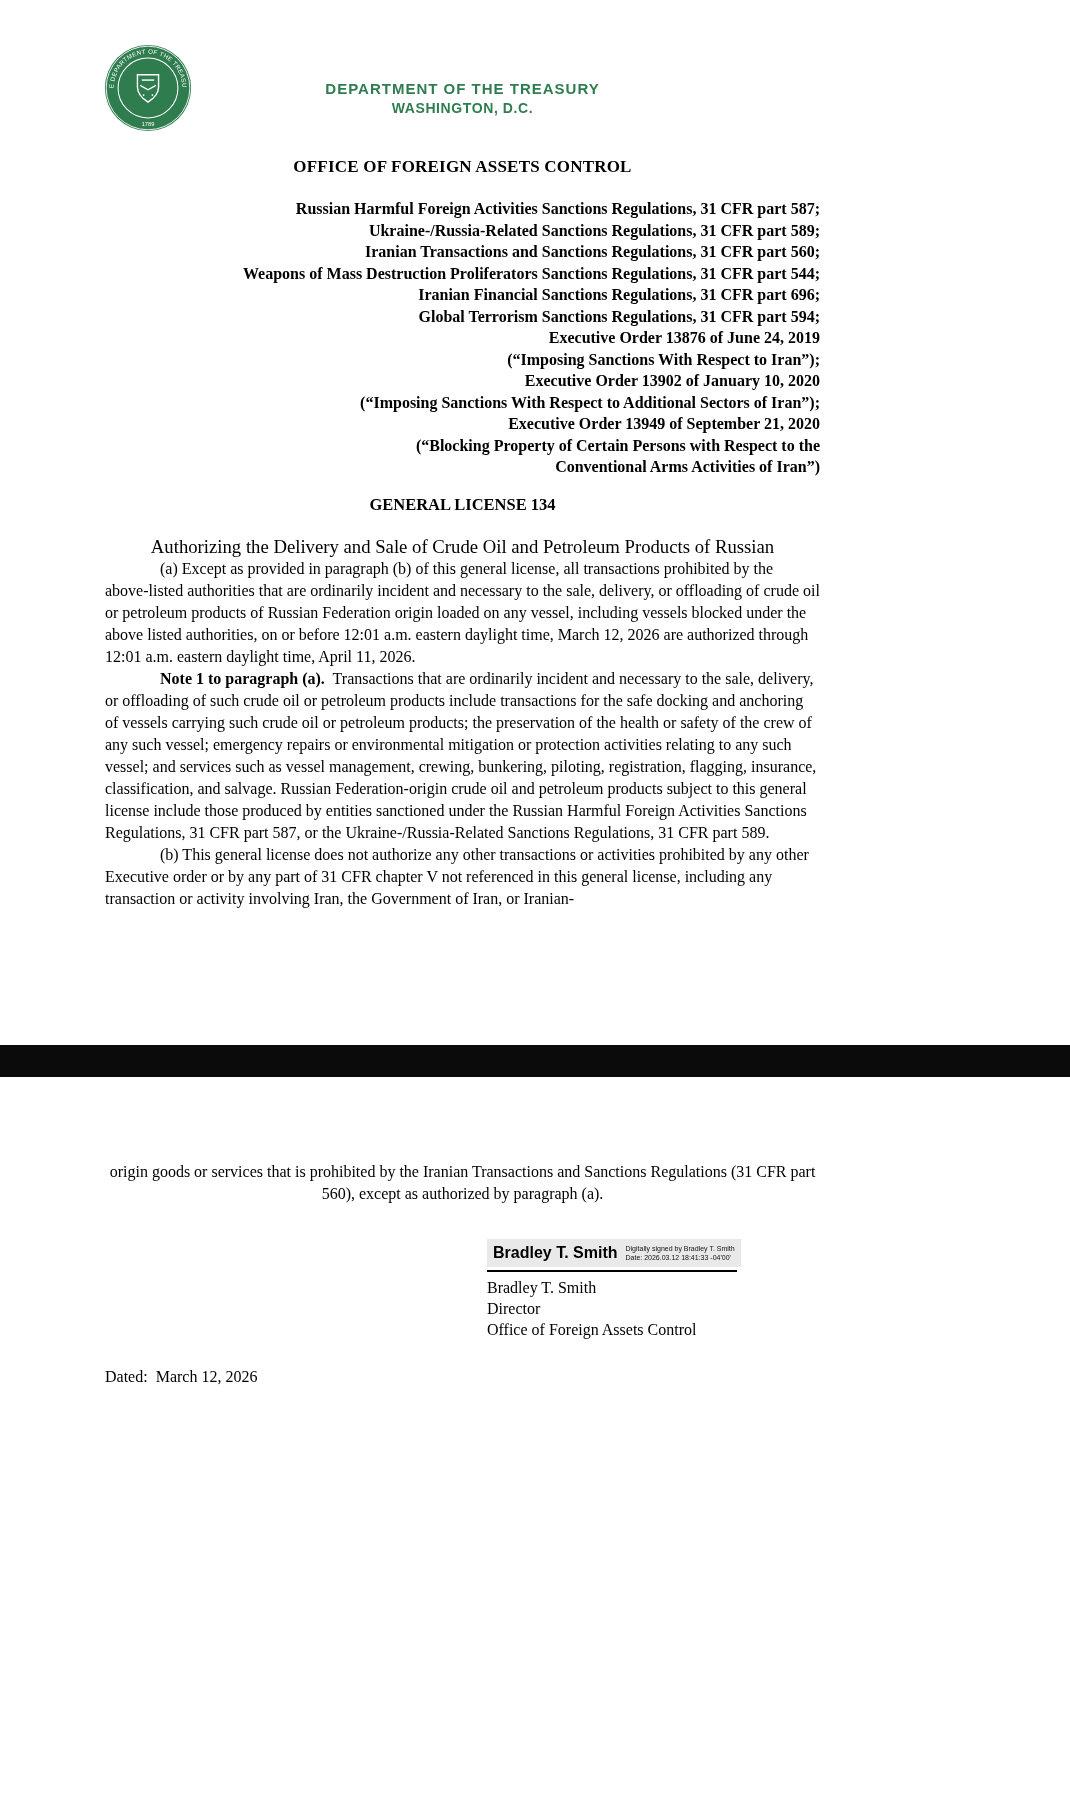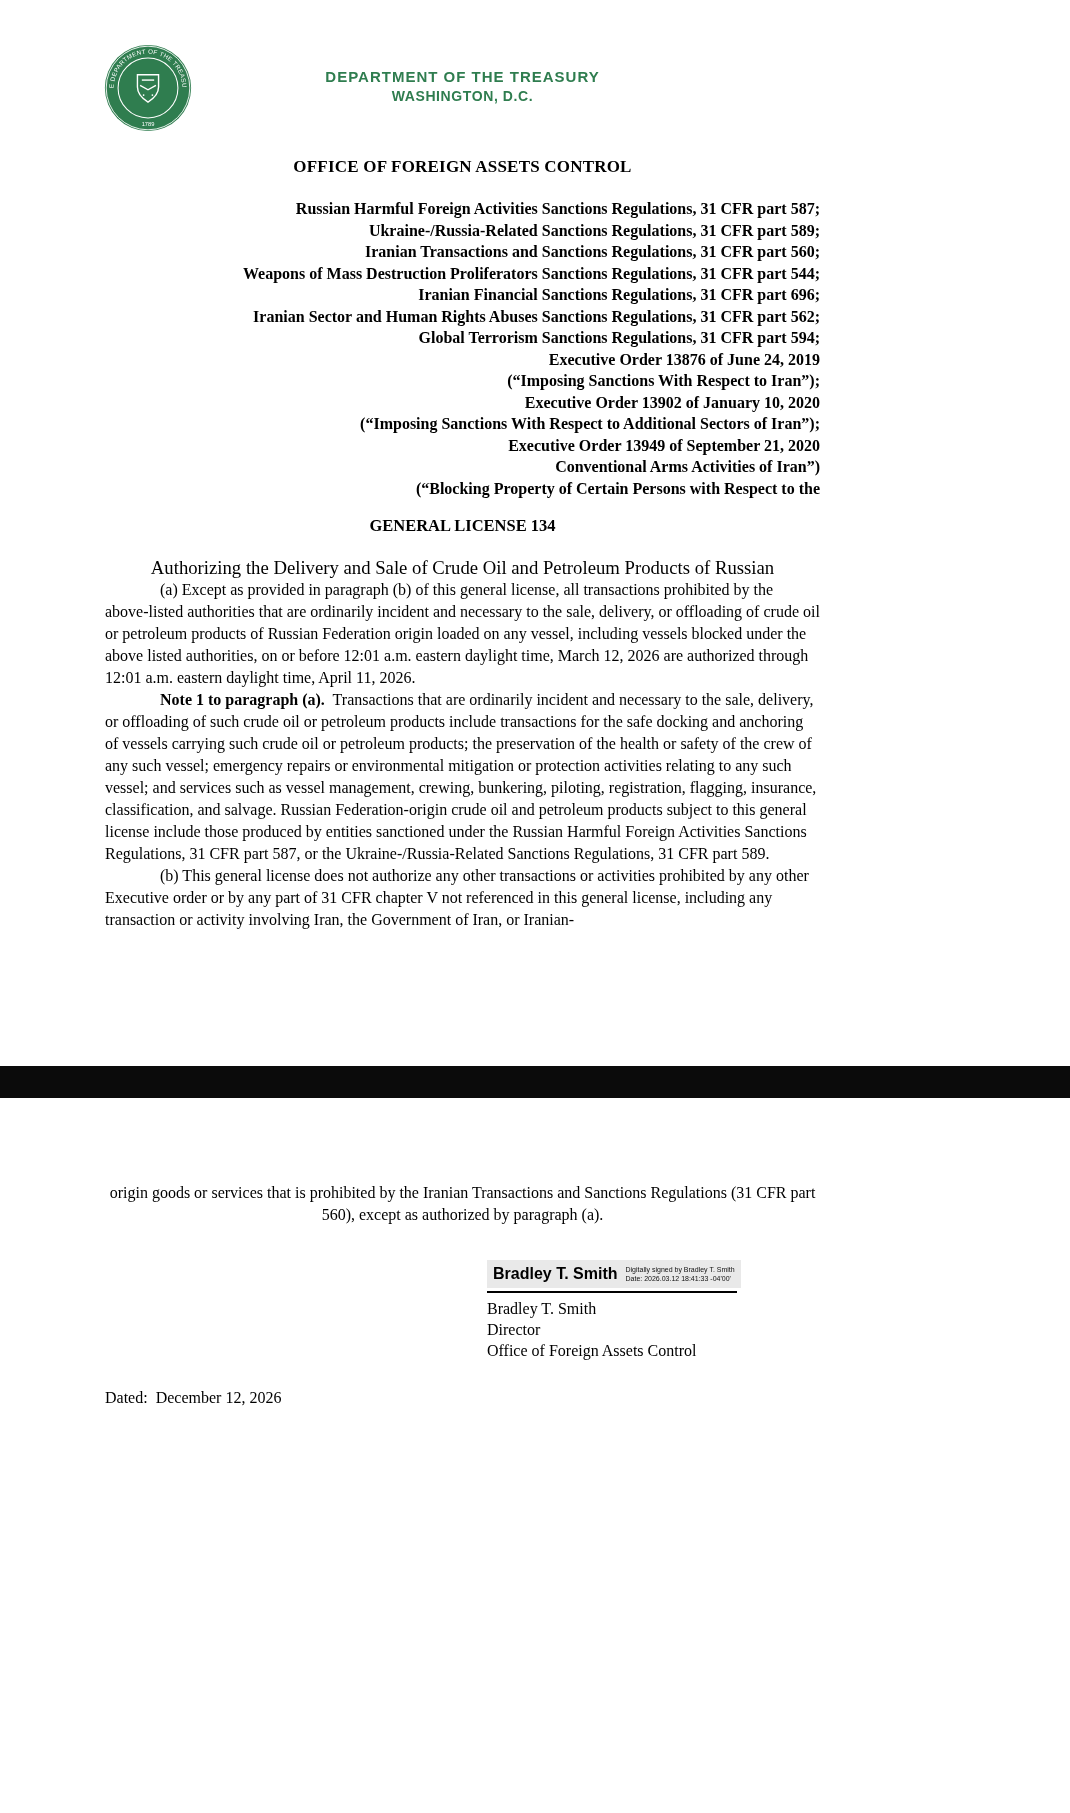--- a/index.html
+++ b/index.html
@@ -8,21 +8,21 @@
     width: 1070px; height: 1813px;
     font-family: "Liberation Serif", serif;
     color: #000;
   }
   .page { position: relative; width: 1070px; height: 1813px; background: #fff; overflow: hidden; }
 
   
   .doc-header { position: relative; height: 130px; }
   .seal { position: absolute; left: 104px; top: 44px; width: 88px; height: 88px; }
   .header-text {
-    position: absolute; left: 105px; top: 68px; width: 715px;
+    position: absolute; left: 105px; top: 80px; width: 715px;
     text-align: center; color: #2f7d4f;
     font-family: "Liberation Sans", sans-serif;
   }
   .dept { font-size: 15px; font-weight: bold; letter-spacing: 1px; }
   .loc  { font-size: 14px; font-weight: bold; letter-spacing: 0.6px; margin-top: 3px; }
 
   
   .content { margin-left: 105px; width: 715px; font-size: 16px; line-height: 22px; }
   .office-heading { text-align: center; font-weight: bold; font-size: 17px; margin-top: 26px; letter-spacing: 0.2px; }
   .authorities { text-align: right; font-weight: bold; margin-top: 20px; }
@@ -84,29 +84,28 @@
 
   <section class="content page1">
     <h1 class="office-heading">OFFICE OF FOREIGN ASSETS CONTROL</h1>
 
     <div class="authorities">
       <div>Russian Harmful Foreign Activities Sanctions Regulations, 31 CFR part 587;</div>
       <div>Ukraine-/Russia-Related Sanctions Regulations, 31 CFR part 589;</div>
       <div>Iranian Transactions and Sanctions Regulations, 31 CFR part 560;</div>
       <div>Weapons of Mass Destruction Proliferators Sanctions Regulations, 31 CFR part 544;</div>
       <div>Iranian Financial Sanctions Regulations, 31 CFR part 696;</div>
-      <div>Iranian Sector and Human Rights Abuses Sanctions Regulations, 31 CFR part 562;</div>
       <div>Global Terrorism Sanctions Regulations, 31 CFR part 594;</div>
       <div>Executive Order 13876 of June 24, 2019</div>
       <div>(“Imposing Sanctions With Respect to Iran”);</div>
       <div>Executive Order 13902 of January 10, 2020</div>
       <div>(“Imposing Sanctions With Respect to Additional Sectors of Iran”);</div>
       <div>Executive Order 13949 of September 21, 2020</div>
+      <div>(“Blocking Property of Certain Persons with Respect to the</div>
       <div>Conventional Arms Activities of Iran”)</div>
-      <div>(“Blocking Property of Certain Persons with Respect to the</div>
     </div>
 
     <h2 class="license-heading">GENERAL LICENSE 134</h2>
 
     <h3 class="doc-title">
       <div>Authorizing the Delivery and Sale of Crude Oil and Petroleum Products of Russian</div>
     </h3>
 
     <p class="para indent">(a) Except as provided in paragraph (b) of this general license, all transactions prohibited by the above-listed authorities that are ordinarily incident and necessary to the sale, delivery, or offloading of crude oil or petroleum products of Russian Federation origin loaded on any vessel, including vessels blocked under the above listed authorities, on or before 12:01 a.m. eastern daylight time, March 12, 2026 are authorized through 12:01 a.m. eastern daylight time, April 11, 2026.</p>
 
@@ -129,16 +128,16 @@
         </span>
       </div>
       <div class="sig-line"></div>
       <div class="typed-block">
         <div>Bradley T. Smith</div>
         <div>Director</div>
         <div>Office of Foreign Assets Control</div>
       </div>
     </div>
 
-    <p class="dated">Dated:  December 12, 2026</p>
+    <p class="dated">Dated:  March 12, 2026</p>
   </section>
 
 </div>
 
 </body></html>

